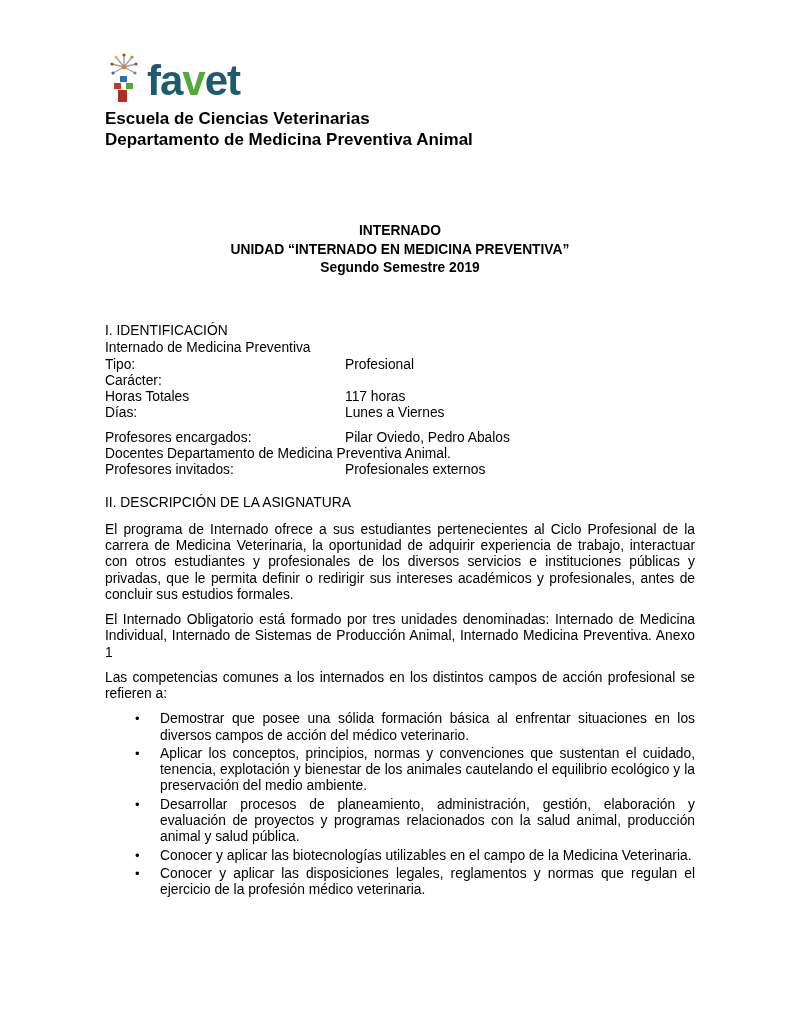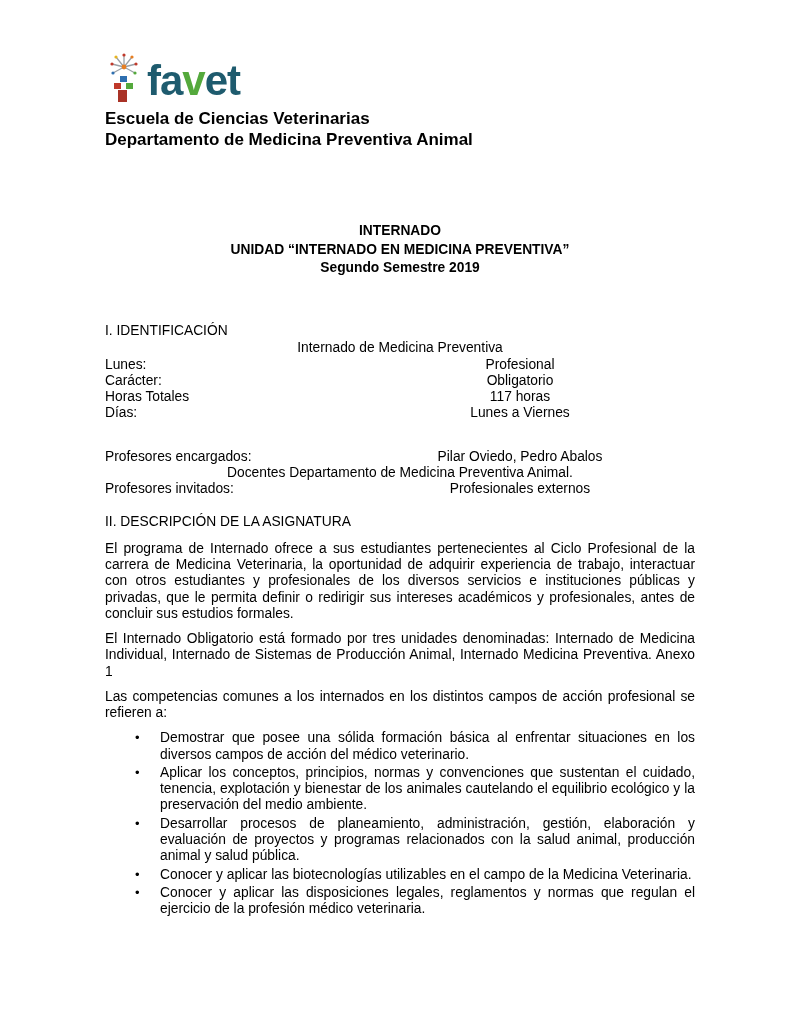--- a/index.html
+++ b/index.html
@@ -25,22 +25,22 @@
   .hdr-line.first { margin-top: 3px; }
 
   
   .doc-title { margin-top: 72px; text-align: center; font-weight: bold; line-height: 1.32; }
 
   
   .section-id { margin-top: 46px; }
   .sec-heading { font-weight: normal; margin-bottom: 1px; }
   .id-row { display: flex; }
   .id-label { width: 240px; flex-shrink: 0; }
-  .id-value { flex: 1; text-align: center; }
-  .staff-rows { margin-top: 27px; }
+  .id-value { flex: 1; }
+  .staff-rows { margin-top: 8px; }
 
   
   .section-desc { margin-top: 17px; }
   .section-desc .sec-heading { margin-bottom: 10px; }
   .para { text-align: justify; margin-bottom: 9px; }
 
   .bullet-list { margin-top: 2px; }
   .bullet-item { display: flex; margin-left: 30px; margin-bottom: 2px; }
   .bullet { width: 25px; flex-shrink: 0; font-size: 13px; }
   .bullet-text { flex: 1; text-align: justify; }
@@ -86,26 +86,25 @@
     <div>Segundo Semestre 2019</div>
   </div>
 
   <div class="section-id">
     <div class="sec-heading">I. IDENTIFICACIÓN</div>
 
     <div class="id-row">
       <div class="id-value">Internado de Medicina Preventiva</div>
     </div>
     <div class="id-row">
-      <div class="id-label">Lunes:</div>
+      <div class="id-label">Tipo:</div>
       <div class="id-value">Profesional</div>
     </div>
     <div class="id-row">
       <div class="id-label">Carácter:</div>
-      <div class="id-value">Obligatorio</div>
     </div>
     <div class="id-row">
       <div class="id-label">Horas Totales</div>
       <div class="id-value">117 horas</div>
     </div>
     <div class="id-row">
       <div class="id-label">Días:</div>
       <div class="id-value">Lunes a Viernes</div>
     </div>
 

